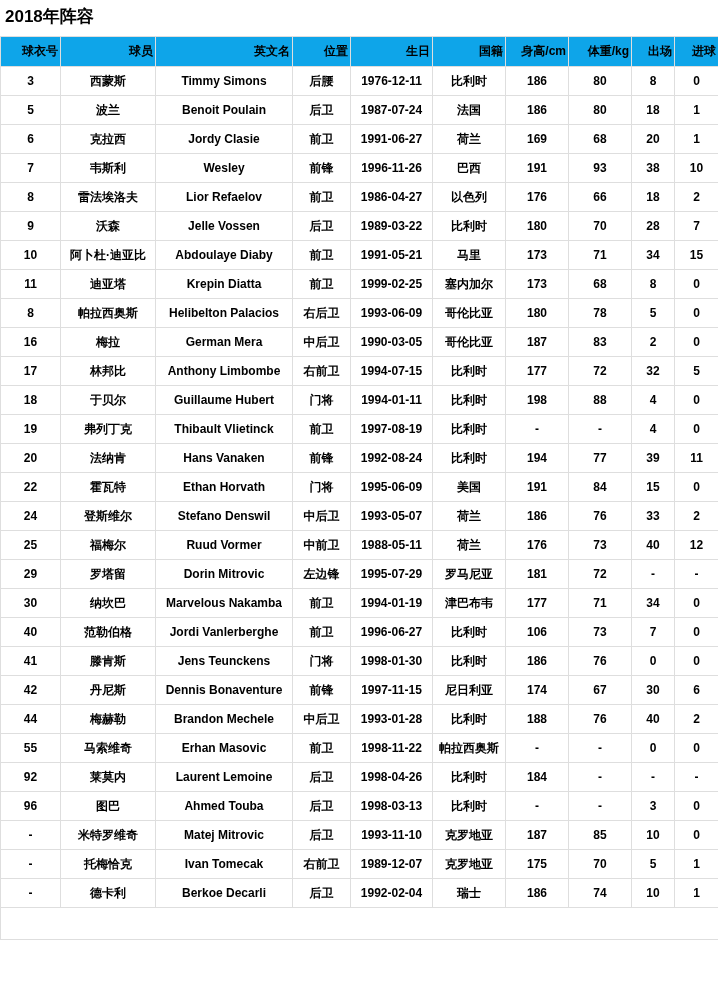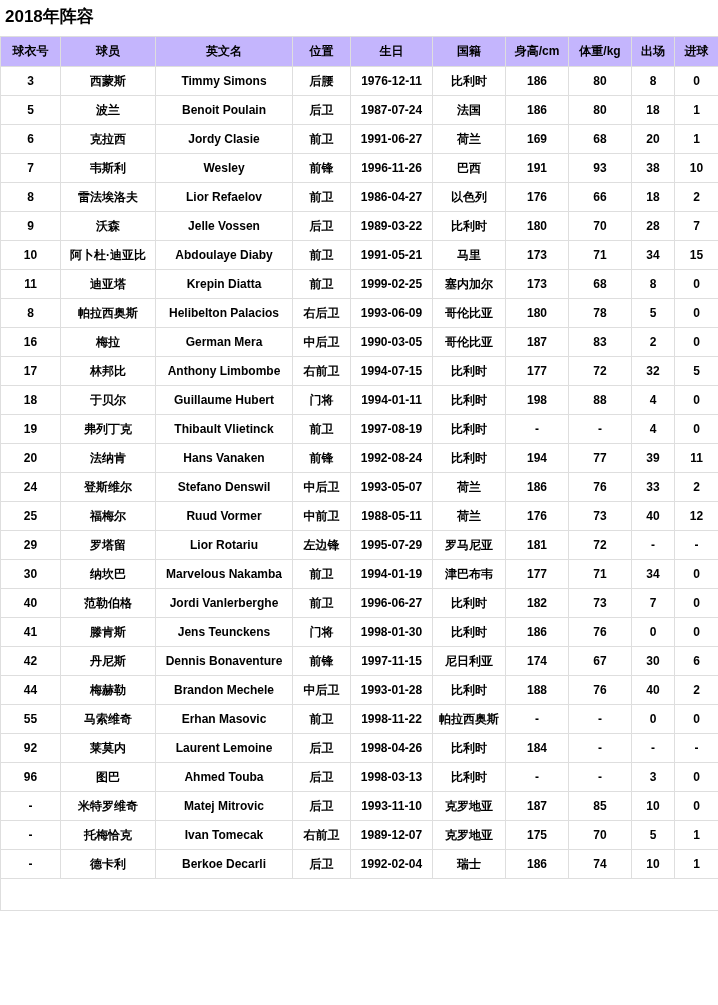--- a/index.html
+++ b/index.html
@@ -34,22 +34,23 @@
     vertical-align: middle;
     font-size: 12px;
     font-weight: bold;
     color: #000000;
     padding: 0 2px;
     height: 28px;
     overflow: hidden;
     white-space: nowrap;
   }
   table.squad-table thead th {
-    background: #c4b5fd;
+    background: #0ea5e9;
     height: 29px;
+    text-align: right;
   }
   table.squad-table tfoot td {
     height: 31px;
     border-left: 1px solid #dedede;
     border-right: 1px solid #dedede;
   }
   
   col.c0 { width: 60px; }
   col.c1 { width: 95px; }
   col.c2 { width: 137px; }
@@ -257,20 +258,32 @@
           <td>Hans Vanaken</td>
           <td>前锋</td>
           <td>1992-08-24</td>
           <td>比利时</td>
           <td>194</td>
           <td>77</td>
           <td>39</td>
           <td>11</td>
         </tr>
         <tr>
+          <td>22</td>
+          <td>霍瓦特</td>
+          <td>Ethan Horvath</td>
+          <td>门将</td>
+          <td>1995-06-09</td>
+          <td>美国</td>
+          <td>191</td>
+          <td>84</td>
+          <td>15</td>
+          <td>0</td>
+        </tr>
+        <tr>
           <td>24</td>
           <td>登斯维尔</td>
           <td>Stefano Denswil</td>
           <td>中后卫</td>
           <td>1993-05-07</td>
           <td>荷兰</td>
           <td>186</td>
           <td>76</td>
           <td>33</td>
           <td>2</td>
@@ -283,21 +296,21 @@
           <td>1988-05-11</td>
           <td>荷兰</td>
           <td>176</td>
           <td>73</td>
           <td>40</td>
           <td>12</td>
         </tr>
         <tr>
           <td>29</td>
           <td>罗塔留</td>
-          <td>Lior Rotariu</td>
+          <td>Dorin Mitrovic</td>
           <td>左边锋</td>
           <td>1995-07-29</td>
           <td>罗马尼亚</td>
           <td>181</td>
           <td>72</td>
           <td>-</td>
           <td>-</td>
         </tr>
         <tr>
           <td>30</td>
@@ -311,21 +324,21 @@
           <td>34</td>
           <td>0</td>
         </tr>
         <tr>
           <td>40</td>
           <td>范勒伯格</td>
           <td>Jordi Vanlerberghe</td>
           <td>前卫</td>
           <td>1996-06-27</td>
           <td>比利时</td>
-          <td>182</td>
+          <td>106</td>
           <td>73</td>
           <td>7</td>
           <td>0</td>
         </tr>
         <tr>
           <td>41</td>
           <td>滕肯斯</td>
           <td>Jens Teunckens</td>
           <td>门将</td>
           <td>1998-01-30</td>

